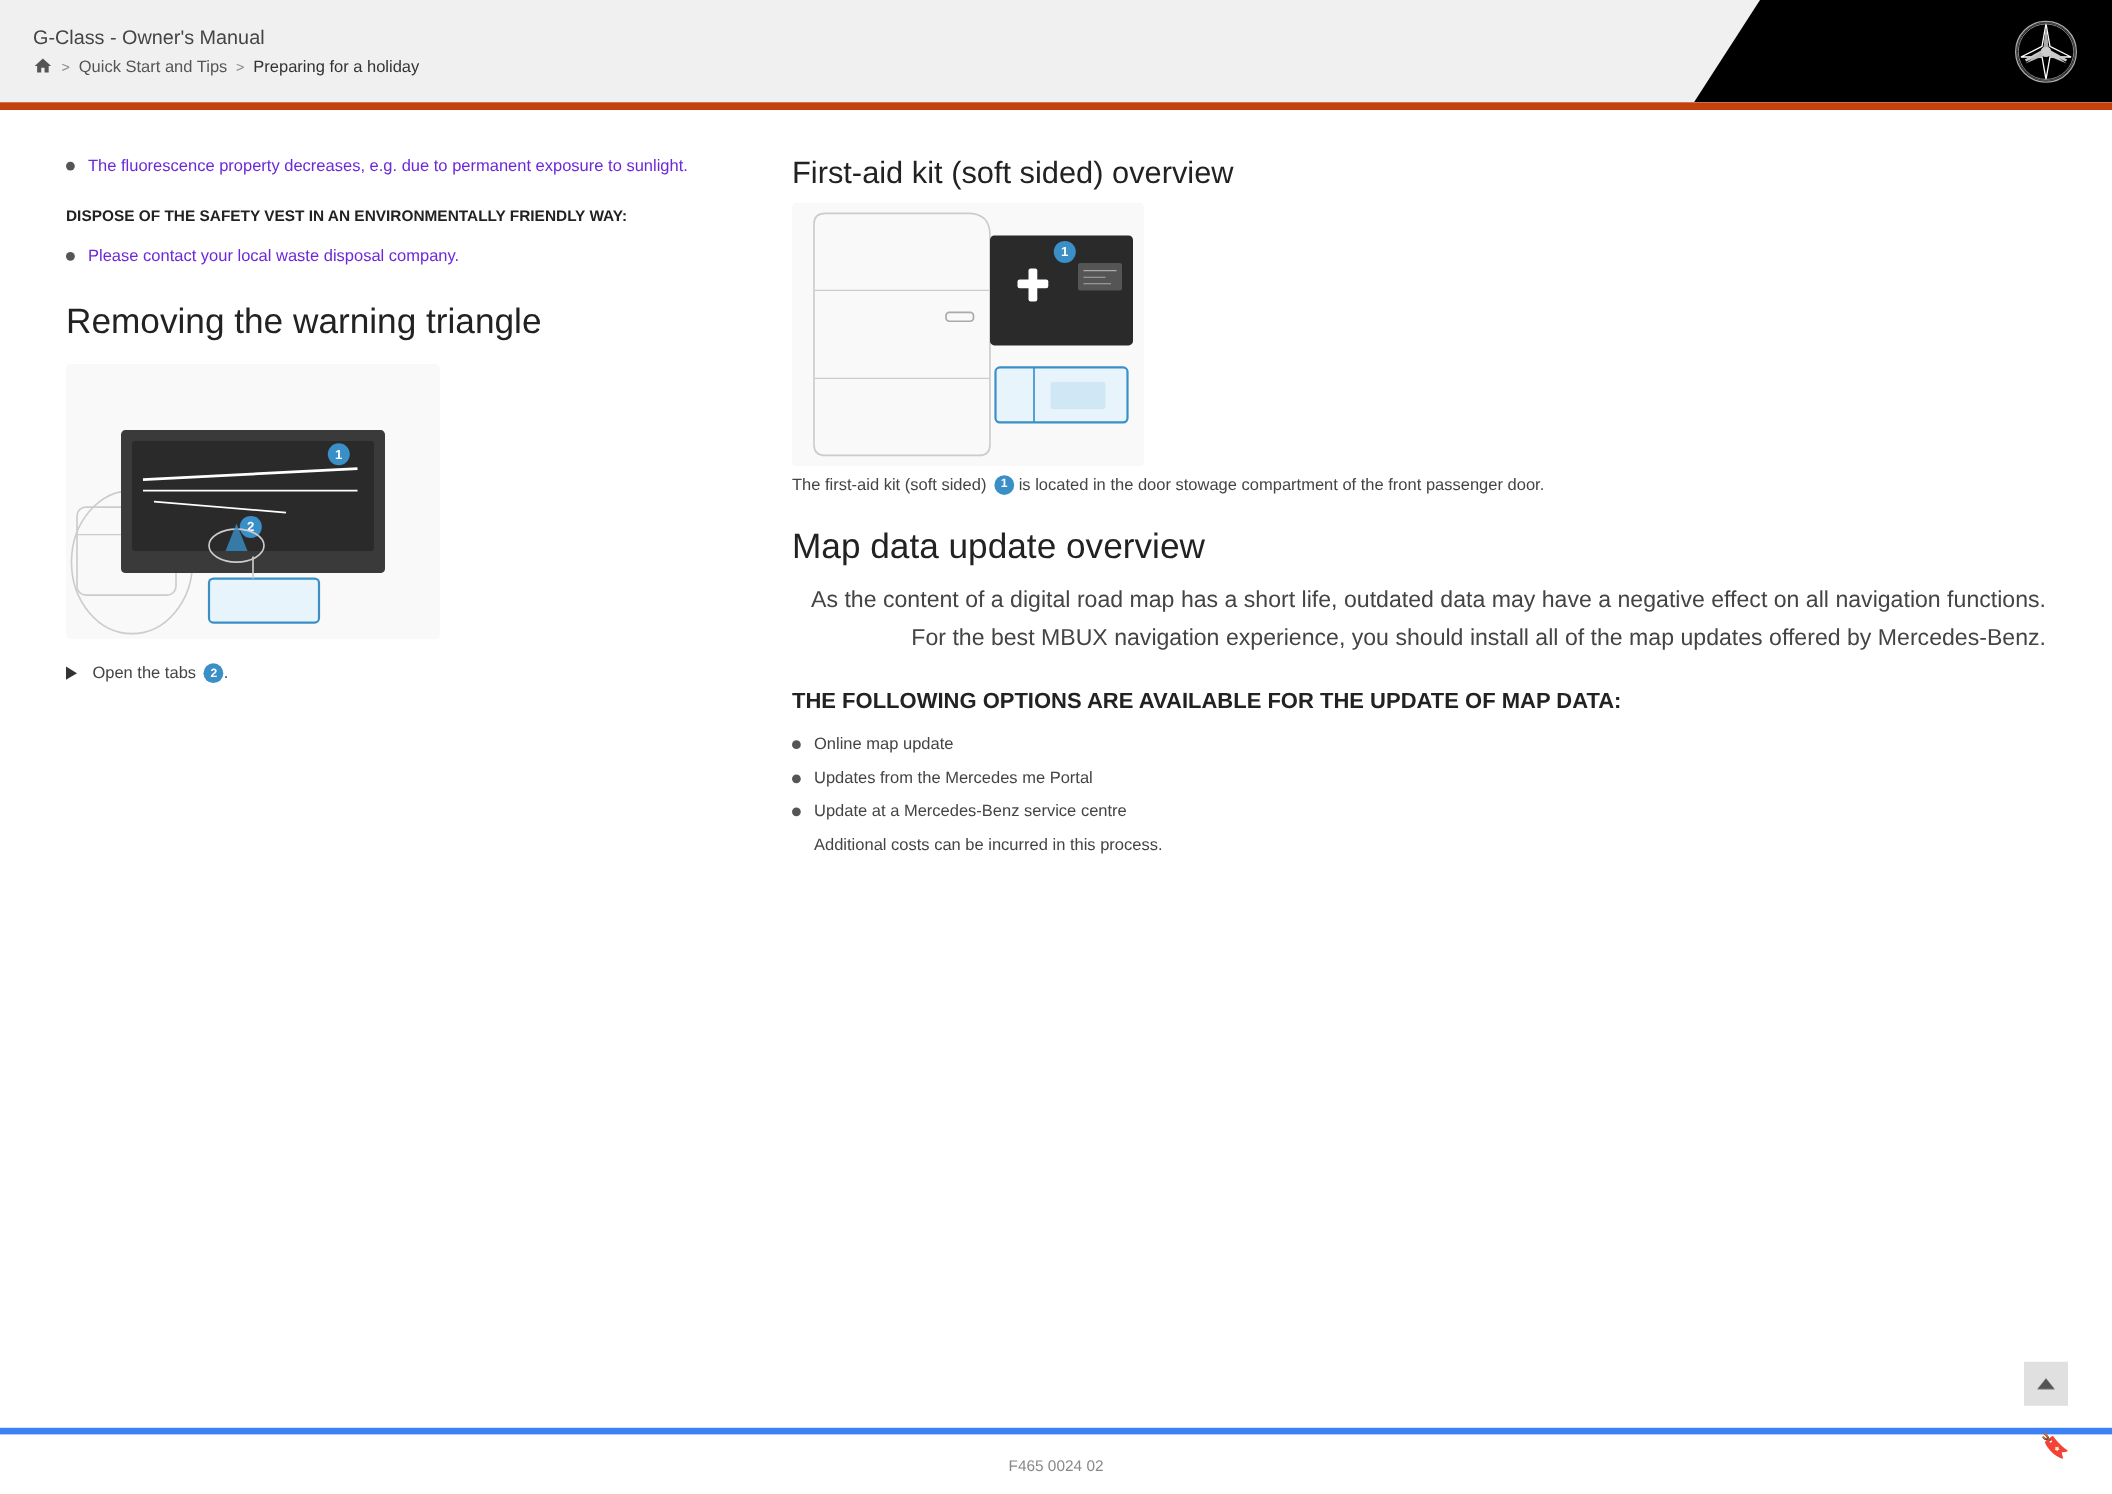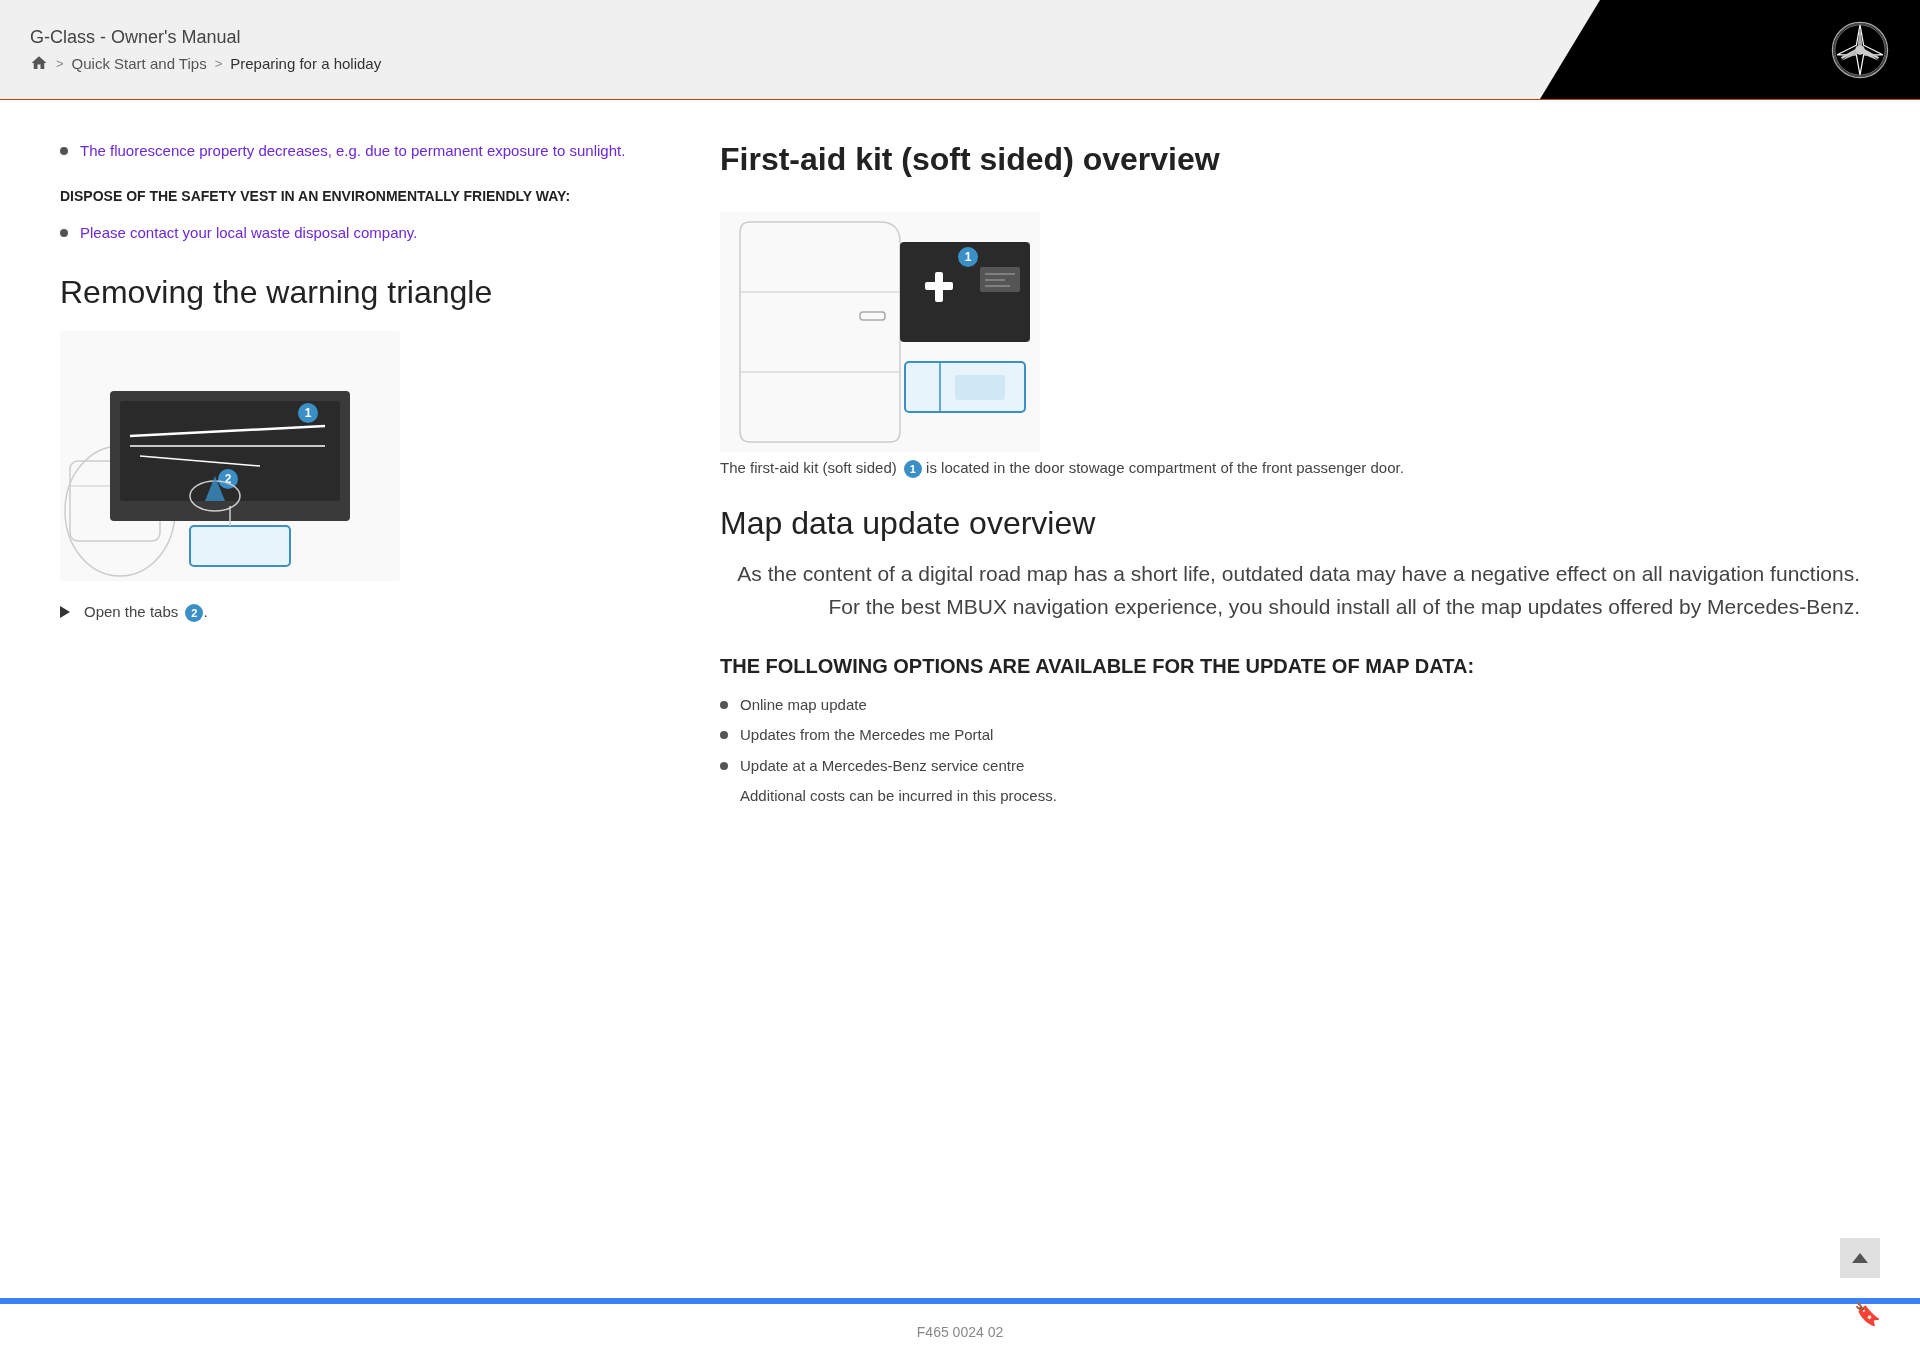--- a/index.html
+++ b/index.html
@@ -9,21 +9,21 @@
       font-family: Arial, Helvetica, sans-serif;
       background: #f5f5f5;
       color: #333;
     }
 
     
     .header {
       display: flex;
       align-items: stretch;
       background: #f0f0f0;
-      border-bottom: 1px solid #c2410c;
+      border-bottom: 7px solid #c2410c;
       height: 100px;
       position: relative;
     }
     .header-text {
       flex: 1;
       padding: 14px 30px;
       display: flex;
       flex-direction: column;
       justify-content: center;
     }
@@ -163,24 +163,24 @@
       background: #3a8fc7;
       color: #fff;
       font-size: 11px;
       font-weight: bold;
       vertical-align: middle;
       margin-left: 3px;
     }
 
     
     .section-title-right {
-      font-size: 32px;
-      font-weight: 700;
+      font-size: 28px;
+      font-weight: 400;
       color: #222;
-      margin-bottom: 34px;
+      margin-bottom: 10px;
       line-height: 1.2;
     }
 
     .body-text {
       font-size: 15px;
       line-height: 1.6;
       color: #444;
       margin-bottom: 24px;
     }
 

